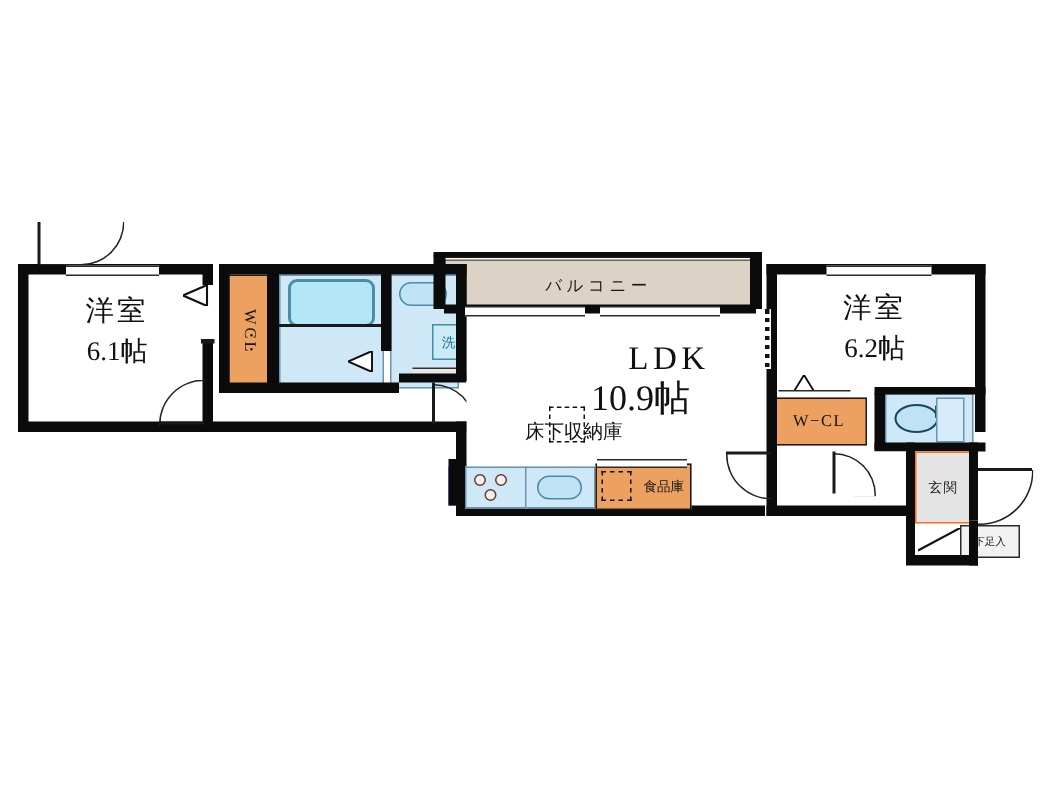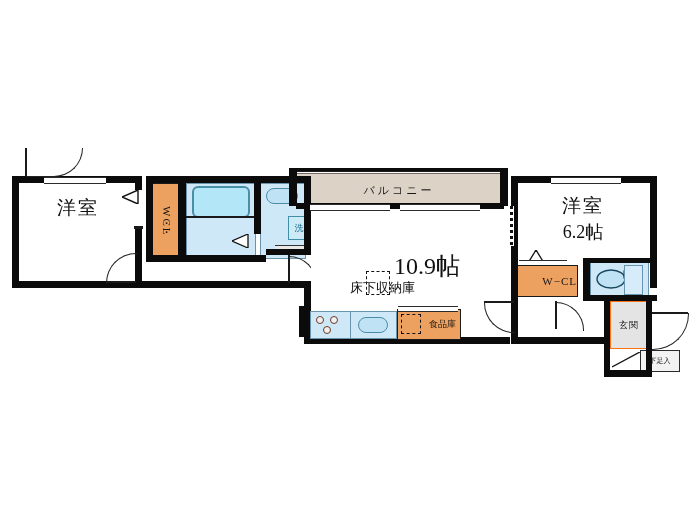--- a/index.html
+++ b/index.html
@@ -65,20 +65,23 @@
 
   <div class="window" style="left:44px;top:177px;width:62px;height:5px;"></div>
 
   <div class="doorarc" style="left:26px;top:148px;width:56px;height:28px;
               border-radius:0 0 56px 0;border-top:none;border-left:none;"></div>
   <div class="thin" style="left:25px;top:148px;width:2px;height:28px;"></div>
 
   <div class="label roomname" style="left:30px;top:196px;width:96px;height:24px;">
     <span>洋室</span>
   </div>
+  <div class="label roomsize" style="left:30px;top:222px;width:96px;height:24px;">
+    <span>6.1帖</span>
+  </div>
 
   <div class="slidepanel" style="left:133px;top:190px;width:10px;height:36px;background:#ffffff;border:none;"></div>
   <svg width="22" height="14" style="position:absolute;left:122px;top:190px;">
     <polygon points="0,7 16,0 16,14" fill="#ffffff" stroke="#111" stroke-width="1.4"></polygon>
   </svg>
   <div class="thin" style="left:134px;top:226px;width:9px;height:3px;"></div>
 
   <div class="doorarc" style="left:106px;top:253px;width:30px;height:30px;
               border-radius:30px 0 0 0;border-right:none;border-bottom:none;"></div>
   <div class="thin" style="left:106px;top:281px;width:30px;height:2px;"></div>
@@ -124,20 +127,23 @@
   <div class="wall" style="left:304px;top:281px;width:7px;height:63px;"></div>
   <div class="wall" style="left:304px;top:337px;width:206px;height:7px;"></div>
   <div class="wall" style="left:289px;top:170px;width:8px;height:36px;"></div>
   <div class="wall" style="left:296px;top:203px;width:208px;height:6px;"></div>
   <div class="wall" style="left:500px;top:170px;width:8px;height:36px;"></div>
   <div class="wall" style="left:289px;top:168px;width:219px;height:3px;"></div>
 
   <div class="window" style="left:310px;top:204px;width:80px;height:5px;"></div>
   <div class="window" style="left:400px;top:204px;width:80px;height:5px;"></div>
 
+  <div class="label" style="left:396px;top:226px;width:100px;height:26px;font-size:22px;letter-spacing:3px;">
+    <span>LDK</span>
+  </div>
   <div class="label" style="left:377px;top:254px;width:100px;height:26px;font-size:24px;">
     <span>10.9帖</span>
   </div>
 
   <div class="dashbox" style="left:366px;top:271px;width:22px;height:22px;"></div>
   <div class="tiny" style="left:350px;top:279px;">床下収納庫</div>
 
   <div class="bluebar" style="left:299px;top:311px;width:7px;height:26px;"></div>
   <div class="waterlight" style="left:310px;top:311px;width:40px;height:26px;"></div>
   <div class="burner" style="left:316px;top:316px;width:6px;height:6px;"></div>
@@ -168,21 +174,21 @@
 
   <div class="slidepanel" style="left:509px;top:206px;width:5px;height:40px;background:#fff;border:none;"></div>
   <div class="thin" style="left:510px;top:206px;width:3px;height:40px;
               background:repeating-linear-gradient(#111 0 3px,#fff 3px 6px);"></div>
 
   <svg width="16" height="14" style="position:absolute;left:528px;top:250px;">
     <polygon points="8,0 16,13 0,13" fill="#ffffff" stroke="#111" stroke-width="1.3"></polygon>
   </svg>
   <div class="window" style="left:519px;top:260px;width:48px;height:5px;"></div>
 
-  <div class="closet" style="left:514px;top:265px;width:62px;height:30px;justify-content:flex-end;">
+  <div class="closet" style="left:514px;top:265px;width:62px;height:30px;">
     <span>W−CL</span>
   </div>
 
   <div class="waterlight" style="left:590px;top:262px;width:57px;height:34px;"></div>
   <svg width="40" height="22" style="position:absolute;left:596px;top:268px;">
     <ellipse cx="15" cy="11" rx="14" ry="9" fill="#bfe3f5" stroke="#19485e" stroke-width="1.4"></ellipse>
     <rect x="28" y="3" width="9" height="7" fill="#e8f4fb" stroke="#19485e" stroke-width="1.2"></rect>
   </svg>
   <div class="waterlight" style="left:624px;top:265px;width:17px;height:28px;background:#d6ecfa;"></div>
   <div class="wall" style="left:583px;top:262px;width:7px;height:38px;"></div>

